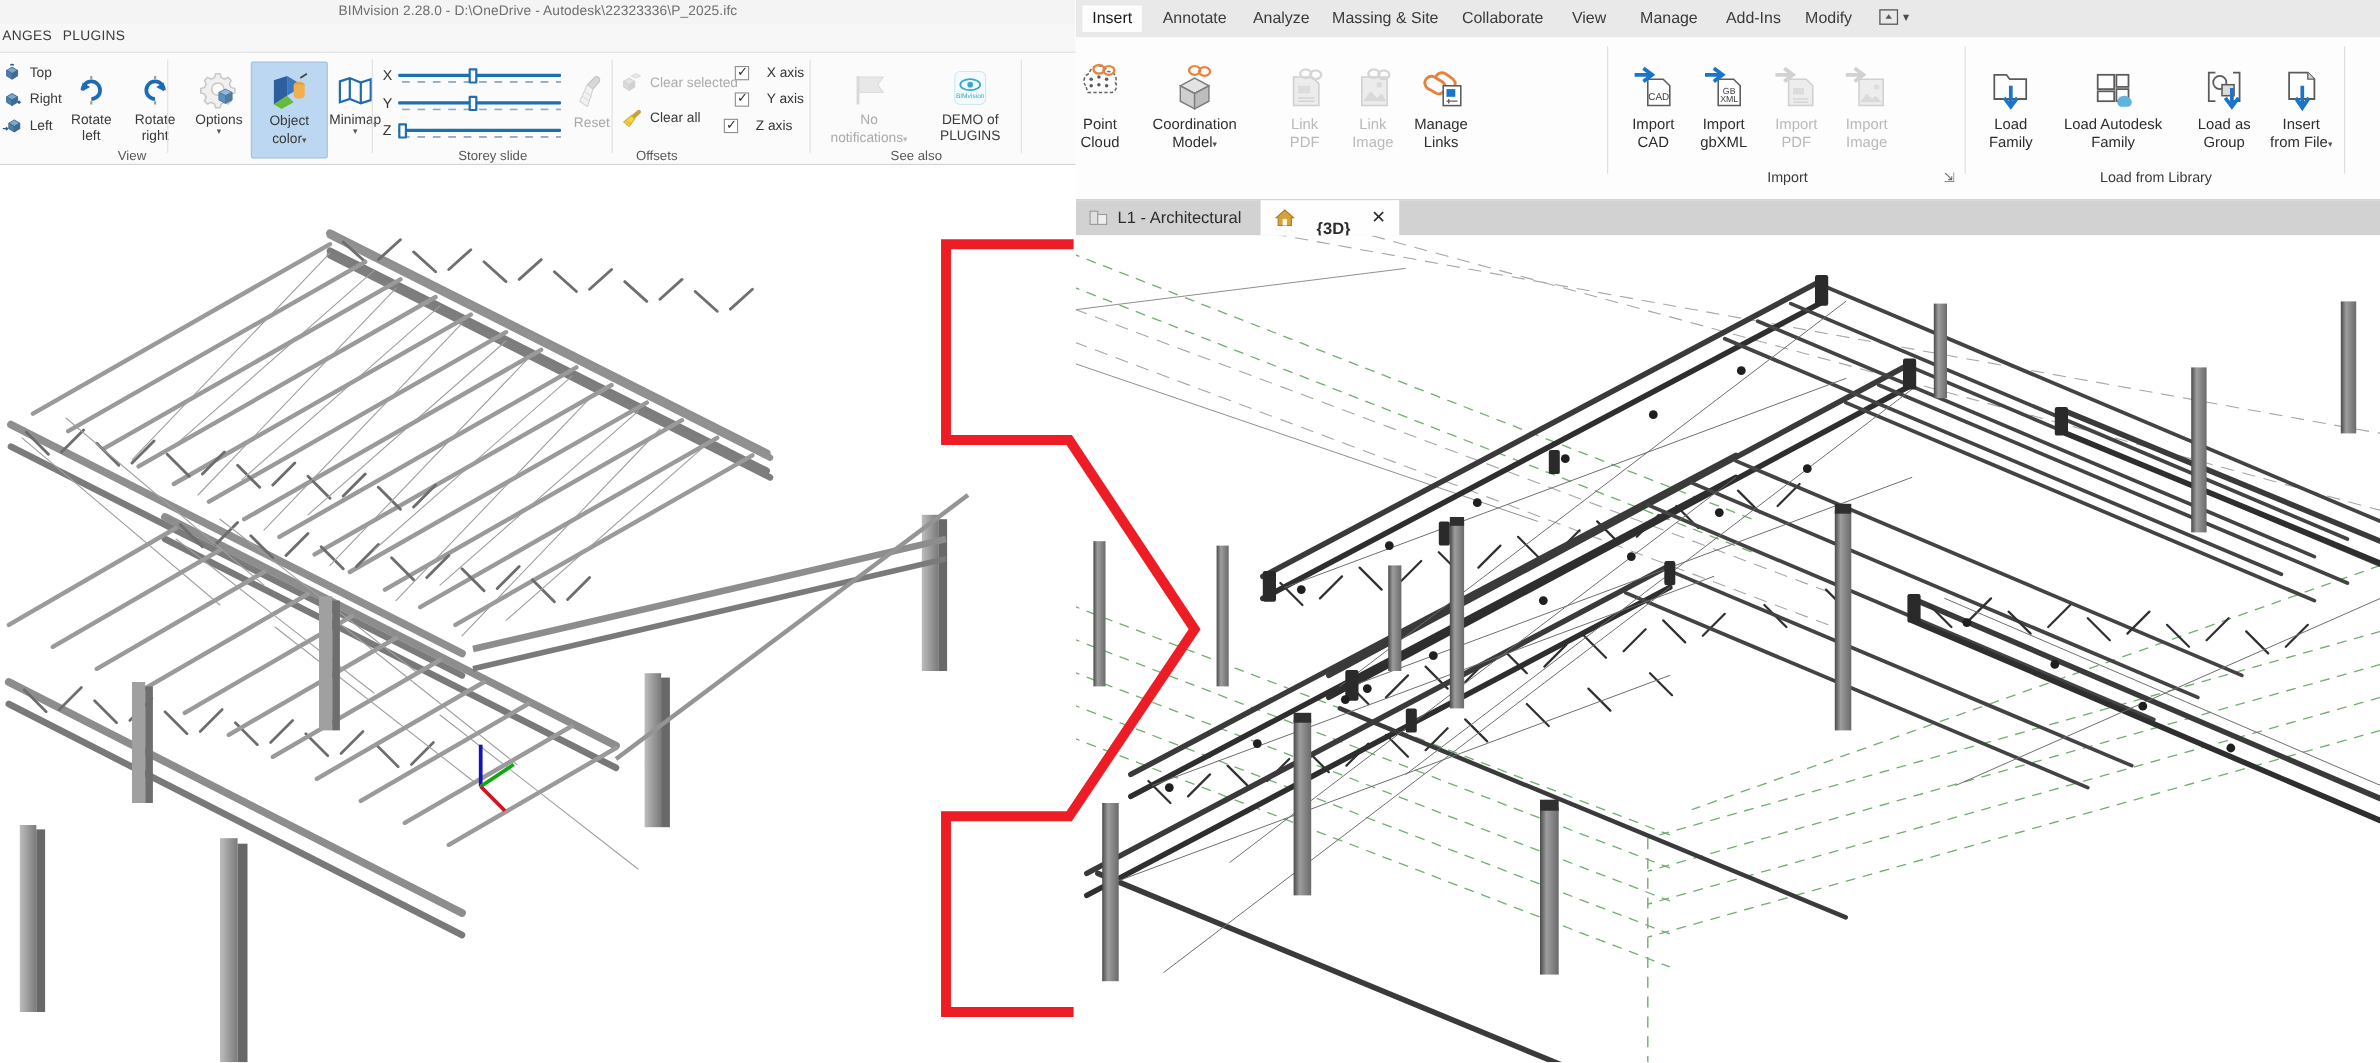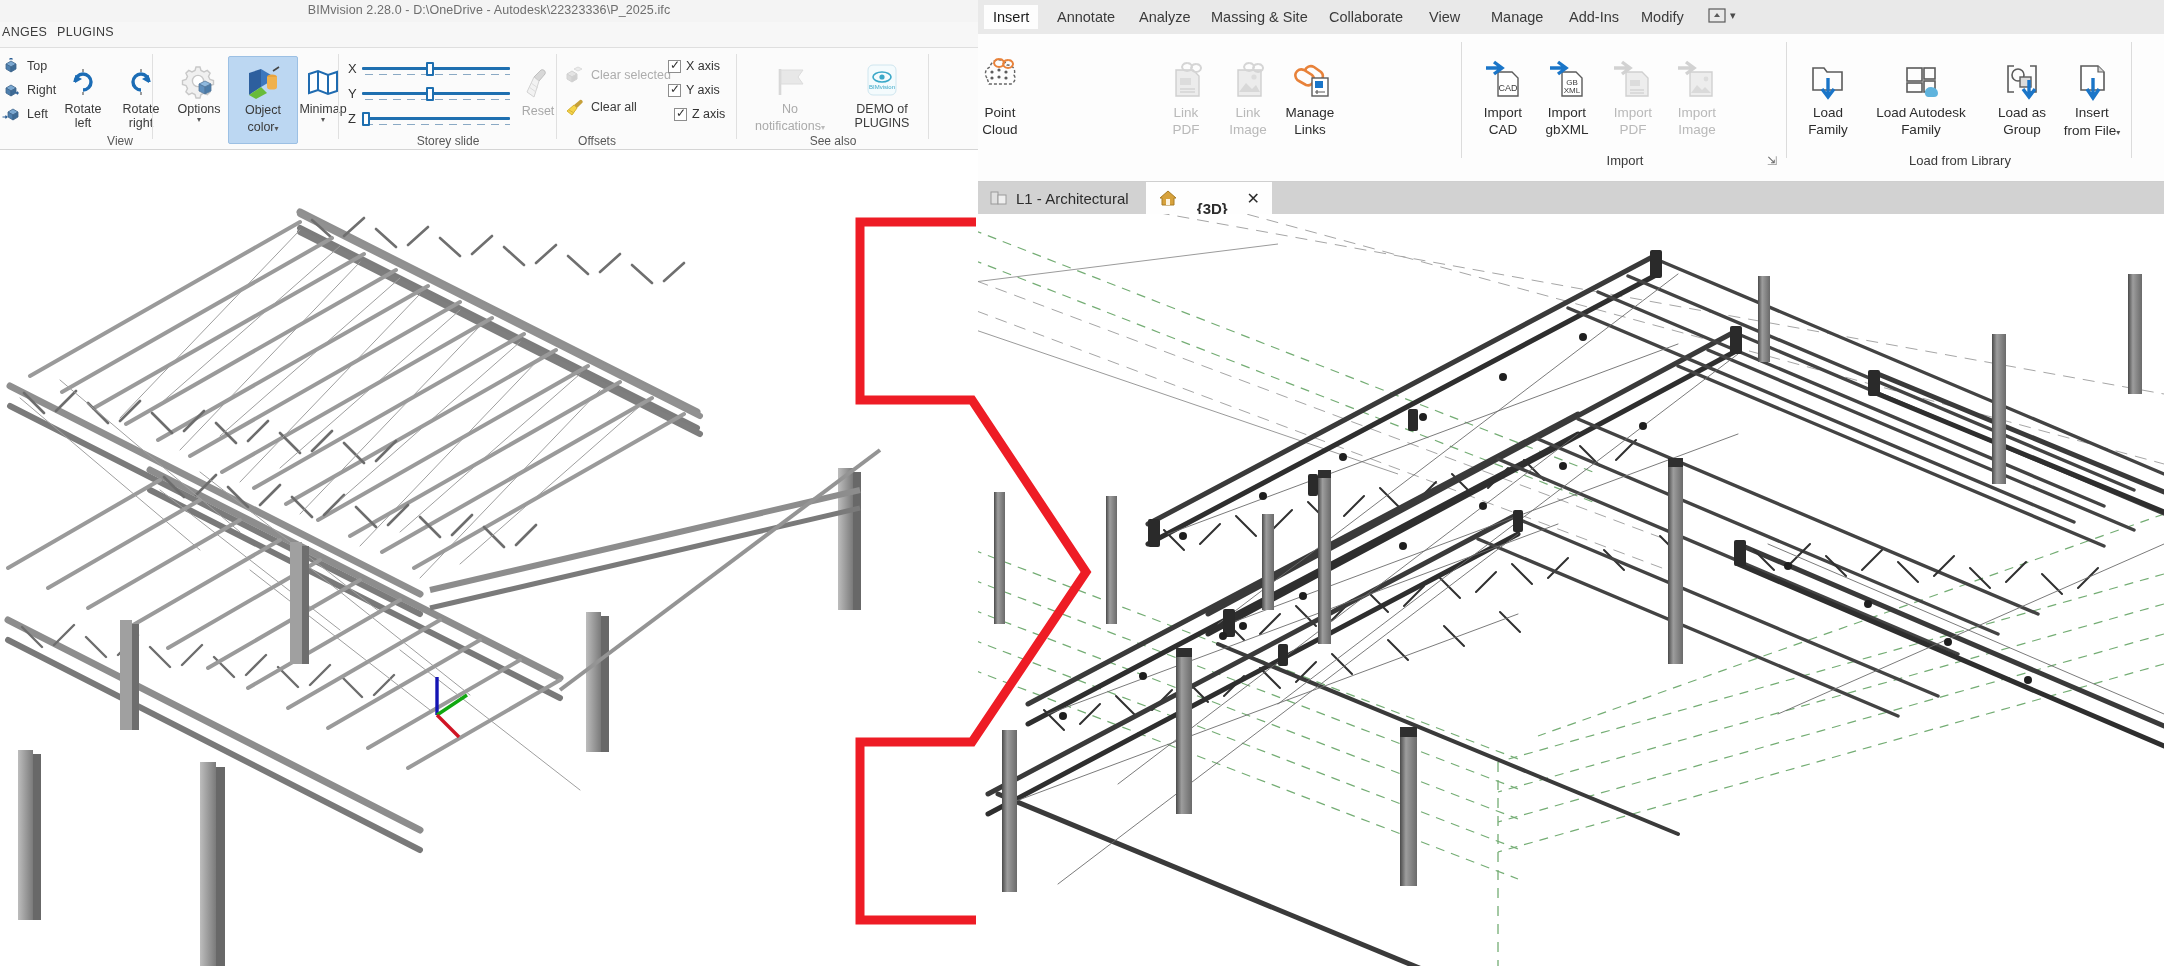--- a/index.html
+++ b/index.html
@@ -58,21 +58,21 @@
   .slider-lbl { font-size:13px; color:#333; width:14px; }
   .track { position:relative; width:148px; height:14px; }
   .track .bar { position:absolute; top:5px; left:0; width:148px; height:3px;
       background:#1e6fb0; border-radius:1px;}
   .track .ticks { position:absolute; top:11px; left:0; width:148px; height:3px;
       background-image: radial-gradient(#8aa9c4 40%, transparent 41%);
       background-size: 14px 3px; background-repeat: repeat-x; }
   .track .thumb { position:absolute; top:0px; width:8px; height:14px;
       background:#fff; border:2px solid #1e6fb0; border-radius:1px;}
 
-  .chk { position:absolute; display:flex; align-items:center; gap:5px; font-size:12.5px; color:#333;}
+  .chk { position:absolute; display:flex; align-items:center; gap:16px; font-size:12.5px; color:#333;}
   .chkbox { width:13px; height:13px; border:1px solid #8d8d8d; background:#fff;
       position:relative; }
   .chkbox::after { content:"✓"; position:absolute; left:1px; top:-3px; font-size:12px; color:#333; }
 
   
   #bim-view { position:absolute; left:0; top:150px; width:978px; height:816px; background:#ffffff; overflow:hidden;}
 
   
   #revit {
     position:absolute; left:978px; top:0; width:1186px; height:966px;
@@ -288,21 +288,21 @@
         </div>
 
         <div class="chk" style="left:110px; top:11px;">
           <span class="chkbox"></span>
           <span>X axis</span>
         </div>
         <div class="chk" style="left:110px; top:35px;">
           <span class="chkbox"></span>
           <span>Y axis</span>
         </div>
-        <div class="chk" style="left:116px; top:59px;justify-content:space-between;">
+        <div class="chk" style="left:100px; top:59px;justify-content:space-between;">
           <span class="chkbox"></span>
           <span>Z axis</span>
         </div>
 
         <div class="panel-title" style="left:-50px;">Offsets</div>
       </div>
 
       <div class="panel-sep" style="left:736px;"></div>
 
       <div class="panel" style="left:738px; width:190px;">
@@ -505,20 +505,32 @@
                   <circle cx="22" cy="21" r="1.6"></circle>
                   <circle cx="29" cy="22" r="1.6"></circle>
               </g>
               <path d="M22 3 a5 4 0 1 0 .1 0 M31 4 a5 4 0 1 0 .1 0" fill="none" stroke="#e8823a" stroke-width="2"></path>
             </svg>
           </div>
           <div class="lbl">Point</div>
           <div class="lbl">Cloud</div>
         </div>
 
+        <div class="rbtn" style="left:62px; top:18px; width:120px;">
+          <div class="ico">
+            <svg width="50" height="48" viewBox="0 0 50 48">
+              <path d="M12 22 L25 15 L38 22 L25 29 Z" fill="#e3e3e3" stroke="#7d7d7d" stroke-width="1.3"></path>
+              <path d="M12 22 L12 36 L25 43 L25 29 Z" fill="#cfcfcf" stroke="#7d7d7d" stroke-width="1.3"></path>
+              <path d="M38 22 L38 36 L25 43 L25 29 Z" fill="#bdbdbd" stroke="#7d7d7d" stroke-width="1.3"></path>
+              <path d="M25 4 a5 4 0 1 0 .1 0 M34 5 a5 4 0 1 0 .1 0" fill="none" stroke="#e8823a" stroke-width="2"></path>
+            </svg>
+          </div>
+          <div class="lbl">Coordination</div>
+          <div><span class="lbl" style="display:inline;">Model</span><span class="caret">▾</span></div>
+        </div>
 
         <div class="rbtn dis" style="left:186px; top:18px;">
           <div class="ico">
             <svg width="46" height="48" viewBox="0 0 46 48">
               <path d="M13 14 L30 14 L36 20 L36 40 L13 40 Z" fill="#ececec" stroke="#cfcfcf" stroke-width="1.4"></path>
               <rect x="17" y="22" width="11" height="7" fill="#dcdcdc"></rect>
               <path d="M17 33 h15 M17 36 h15" stroke="#d4d4d4" stroke-width="1.4"></path>
               <path d="M24 7 a5 4 0 1 0 .1 0 M33 8 a5 4 0 1 0 .1 0" fill="none" stroke="#d5d5d5" stroke-width="2"></path>
             </svg>
           </div>

